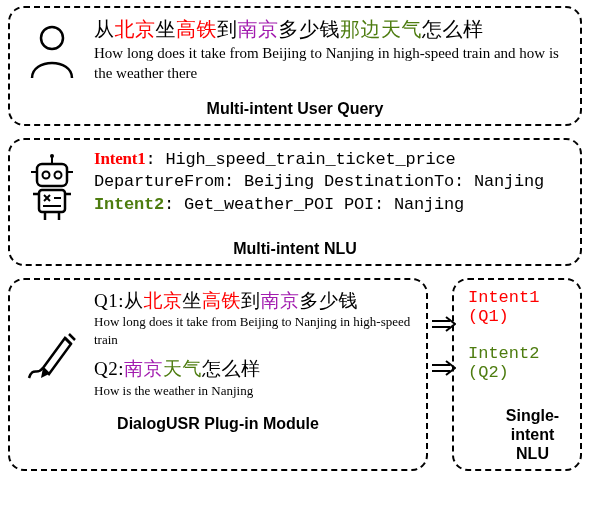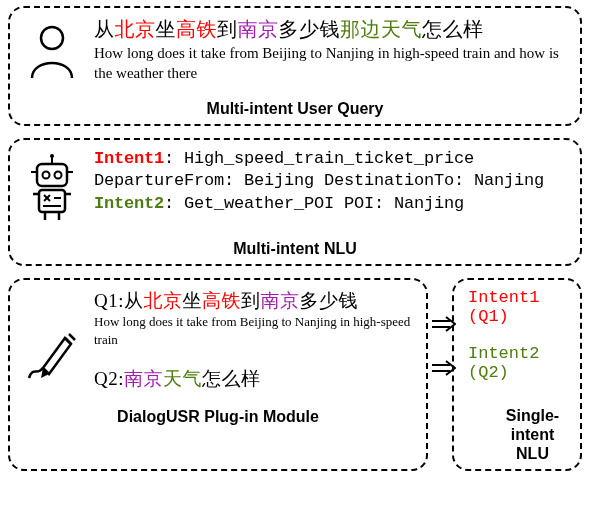--- a/index.html
+++ b/index.html
@@ -51,21 +51,21 @@
   }
   .en {
     font-family: "Times New Roman", serif;
     font-size: 15px;
   }
   .mono {
     font-family: "Consolas", "Courier New", monospace;
     font-size: 17px;
     letter-spacing: -0.2px;
   }
-  .red { color: #ff0000; }
+  .red { color: #ff0000; font-family: Liberation Serif, serif; }
   .orange { color: #a21caf; }
   .cyan { color: #4d7c0f; }
   .bold { font-weight: bold; }
   
   .bottom-row {
     display: flex;
     gap: 24px;
     align-items: stretch;
   }
   .panel-left {
@@ -167,23 +167,24 @@
           <path d="M18 40 L24 46 L16 50 Z" fill="#000"></path>
           <line x1="40" y1="10" x2="46" y2="16" stroke="#000" stroke-width="2.5"></line>
           <path d="M44 6 L50 12" stroke="#000" stroke-width="2.5"></path>
         </svg>
       </div>
       <div class="content-col">
         <div class="zh" style="font-size:19px;">
           <span>Q1:</span><span>从</span><span class="red">北京</span><span>坐</span><span class="red">高铁</span><span>到</span><span class="orange">南京</span><span>多少钱</span>
         </div>
         <div class="en" style="font-size:13px;">How long does it take from Beijing to Nanjing in high-speed train</div>
-        <div class="zh" style="font-size:19px; margin-top:18px;">
+        <div class="zh" style="font-size:19px; margin-top:8px;">
           <span>Q2:</span><span class="orange">南京</span><span class="cyan">天气</span><span>怎么样</span>
         </div>
+        <div class="en" style="font-size:13px;">How is the weather in Nanjing</div>
       </div>
     </div>
     <div class="caption">DialogUSR Plug-in Module</div>
   </div>
 
   <div class="panel panel-right" style="position:relative;">
     <div class="arrow-stack">
       <svg width="24" height="16" viewBox="0 0 24 16">
         <line x1="0" y1="5" x2="18" y2="5" stroke="#000" stroke-width="2"></line>
         <line x1="0" y1="11" x2="18" y2="11" stroke="#000" stroke-width="2"></line>

